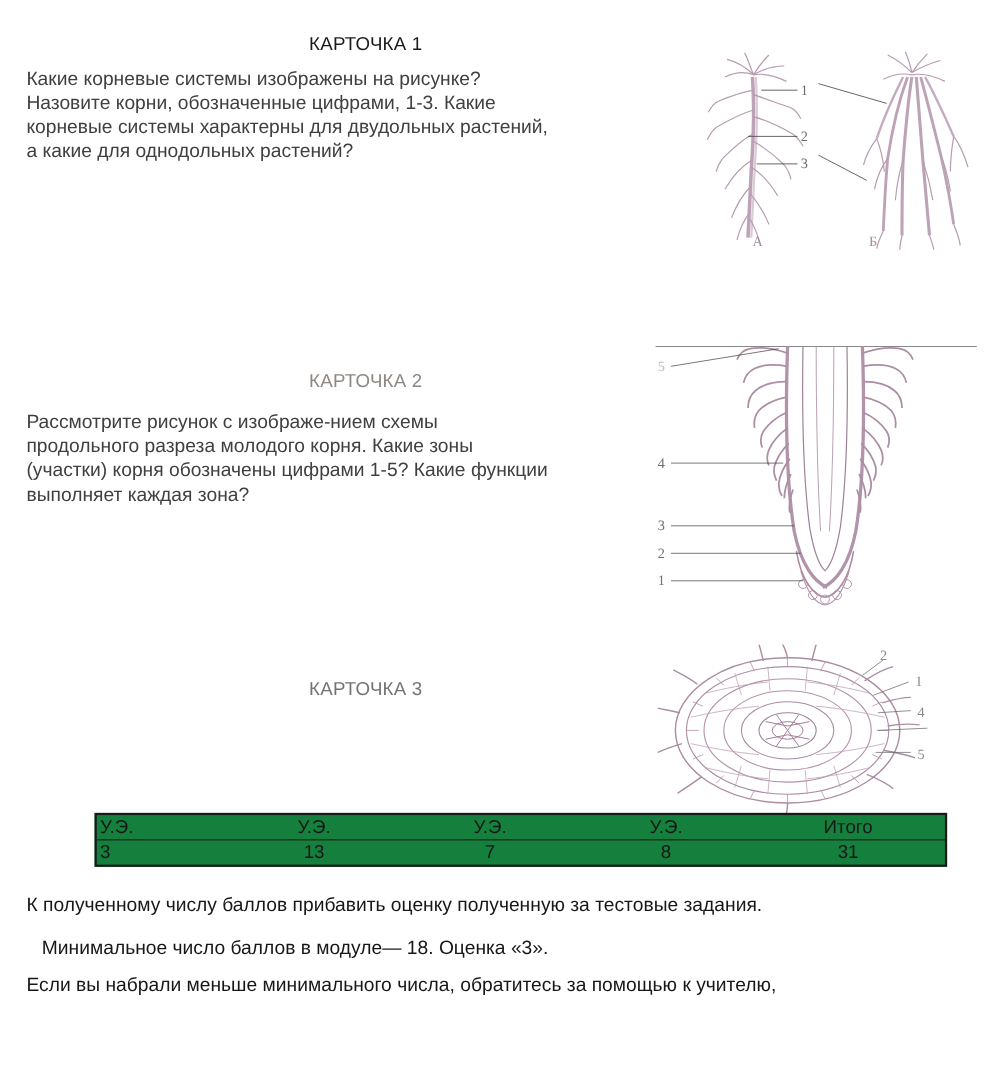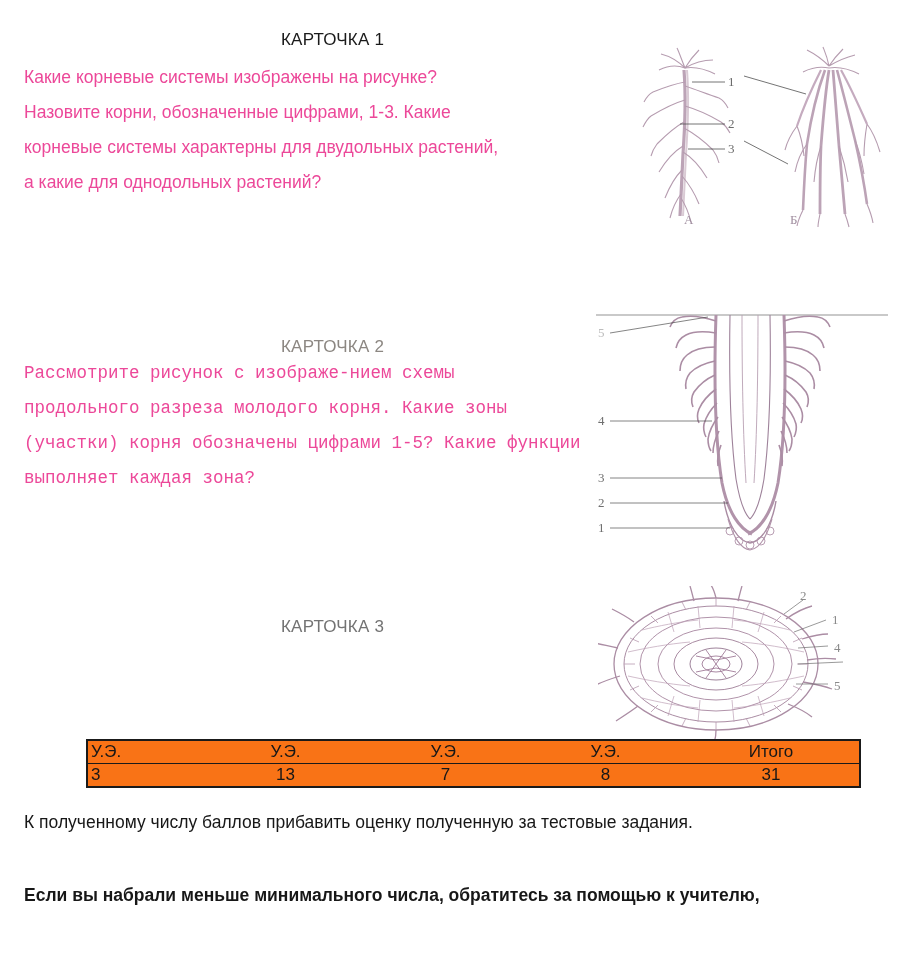--- a/index.html
+++ b/index.html
@@ -30,26 +30,26 @@
     letter-spacing: 0.2px;
     white-space: nowrap;
   }
   .card-title.t1 { left: 281px; top: 30px; color: #1a1a1a; }
   .card-title.t2 { left: 281px; top: 337px; color: #8c8782; }
   .card-title.t3 { left: 281px; top: 617px; color: #737373; }
 
   .qtext {
     position: absolute;
     font-size: 17.5px;
-    line-height: 35px;
-    color: #ec4899;
+    line-height: 22px;
+    color: #404040;
     white-space: pre-line;
   }
   .qtext.q1 { left: 24px; top: 60px; width: 580px; }
-  .qtext.q2 { left: 24px; top: 356px; width: 580px; font-family: Liberation Mono, monospace; }
+  .qtext.q2 { left: 24px; top: 372px; width: 580px; }
   .qtext.q3 { left: 24px; top: 645px; width: 580px; }
 
   .bottom-block {
     position: absolute;
     left: 24px;
     top: 797px;
     width: 870px;
     font-size: 17.5px;
     line-height: 25.5px;
     color: #171717;
@@ -59,31 +59,31 @@
 
   .final-block {
     position: absolute;
     left: 24px;
     top: 881px;
     width: 870px;
     font-size: 17.5px;
     line-height: 28px;
     color: #171717;
   }
-  .final-block .ln { white-space: nowrap; font-weight: bold; }
+  .final-block .ln { white-space: nowrap; }
 
   
   .score-table {
     position: absolute;
     left: 86px;
     top: 739px;
     width: 775px;
     border: 2px solid #1a1a1a;
     box-sizing: border-box;
-    background: #f97316;
+    background: #15803d;
   }
   .score-row {
     display: flex;
     height: 22px;
     align-items: center;
   }
   .score-row.head { border-bottom: 1.5px solid #1a1a1a; }
   .score-cell {
     font-size: 17px;
     color: #171717;
@@ -327,19 +327,20 @@
       <div class="score-cell c0">3</div>
       <div class="score-cell c1">13</div>
       <div class="score-cell c2">7</div>
       <div class="score-cell c3">8</div>
       <div class="score-cell c4">31</div>
     </div>
   </div>
 
   <div class="bottom-block">
     <div class="ln">К полученному числу баллов прибавить оценку полученную за тестовые задания.</div>
+    <div class="ln indent">Минимальное число баллов в модуле— 18. Оценка «3».</div>
   </div>
 
   <div class="final-block">
     <div class="ln">Если вы набрали меньше минимального числа, обратитесь за помощью к учителю,</div>
   </div>
 
 </div>
 
 </body></html>

